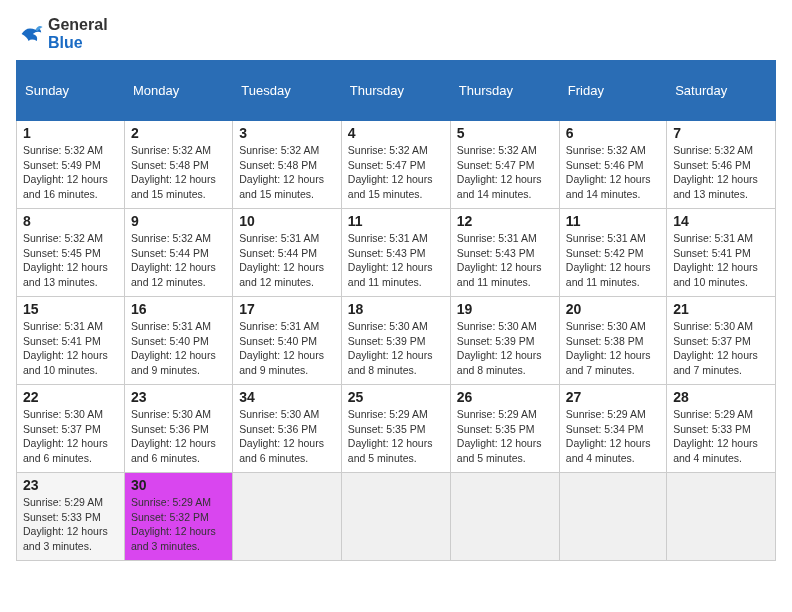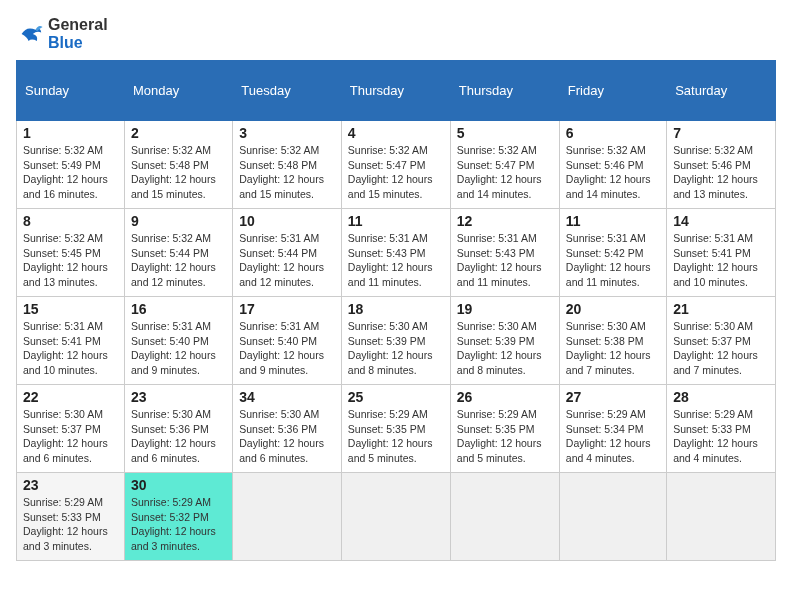--- a/index.html
+++ b/index.html
@@ -232,21 +232,21 @@
         <td>
           <span class="day-num">28</span>
           <div class="day-info">Sunrise: 5:29 AM<br>Sunset: 5:33 PM<br>Daylight: 12 hours and 4 minutes.</div>
         </td>
       </tr>
       <tr class="week-row">
         <td style="background: rgb(245, 245, 245);">
           <span class="day-num">23</span>
           <div class="day-info">Sunrise: 5:29 AM<br>Sunset: 5:33 PM<br>Daylight: 12 hours and 3 minutes.</div>
         </td>
-        <td style="background: #5eead4;">
+        <td style="background: #d946ef;">
           <span class="day-num">30</span>
           <div class="day-info">Sunrise: 5:29 AM<br>Sunset: 5:32 PM<br>Daylight: 12 hours and 3 minutes.</div>
         </td>
         <td class="empty-cell" style="background: rgb(232, 232, 232);"></td>
         <td class="empty-cell" style="background: rgb(232, 232, 232);"></td>
         <td class="empty-cell" style="background: rgb(232, 232, 232);"></td>
         <td class="empty-cell" style="background: rgb(232, 232, 232);"></td>
         <td class="empty-cell" style="background: rgb(232, 232, 232);"></td>
       </tr>
     </tbody>

